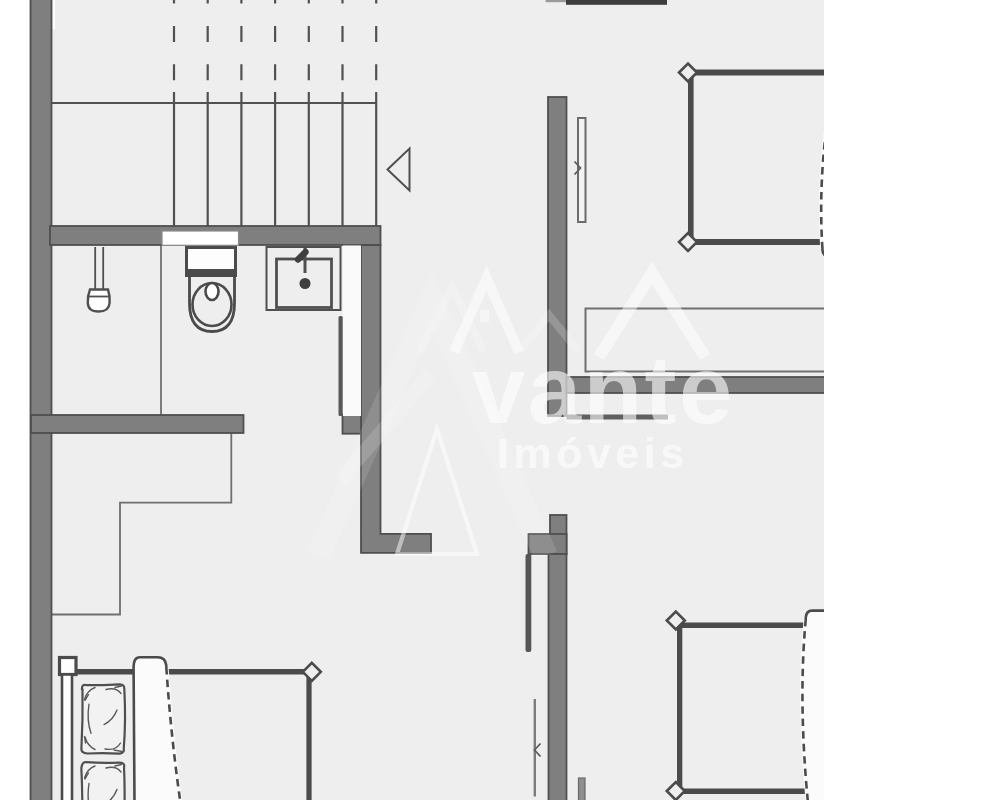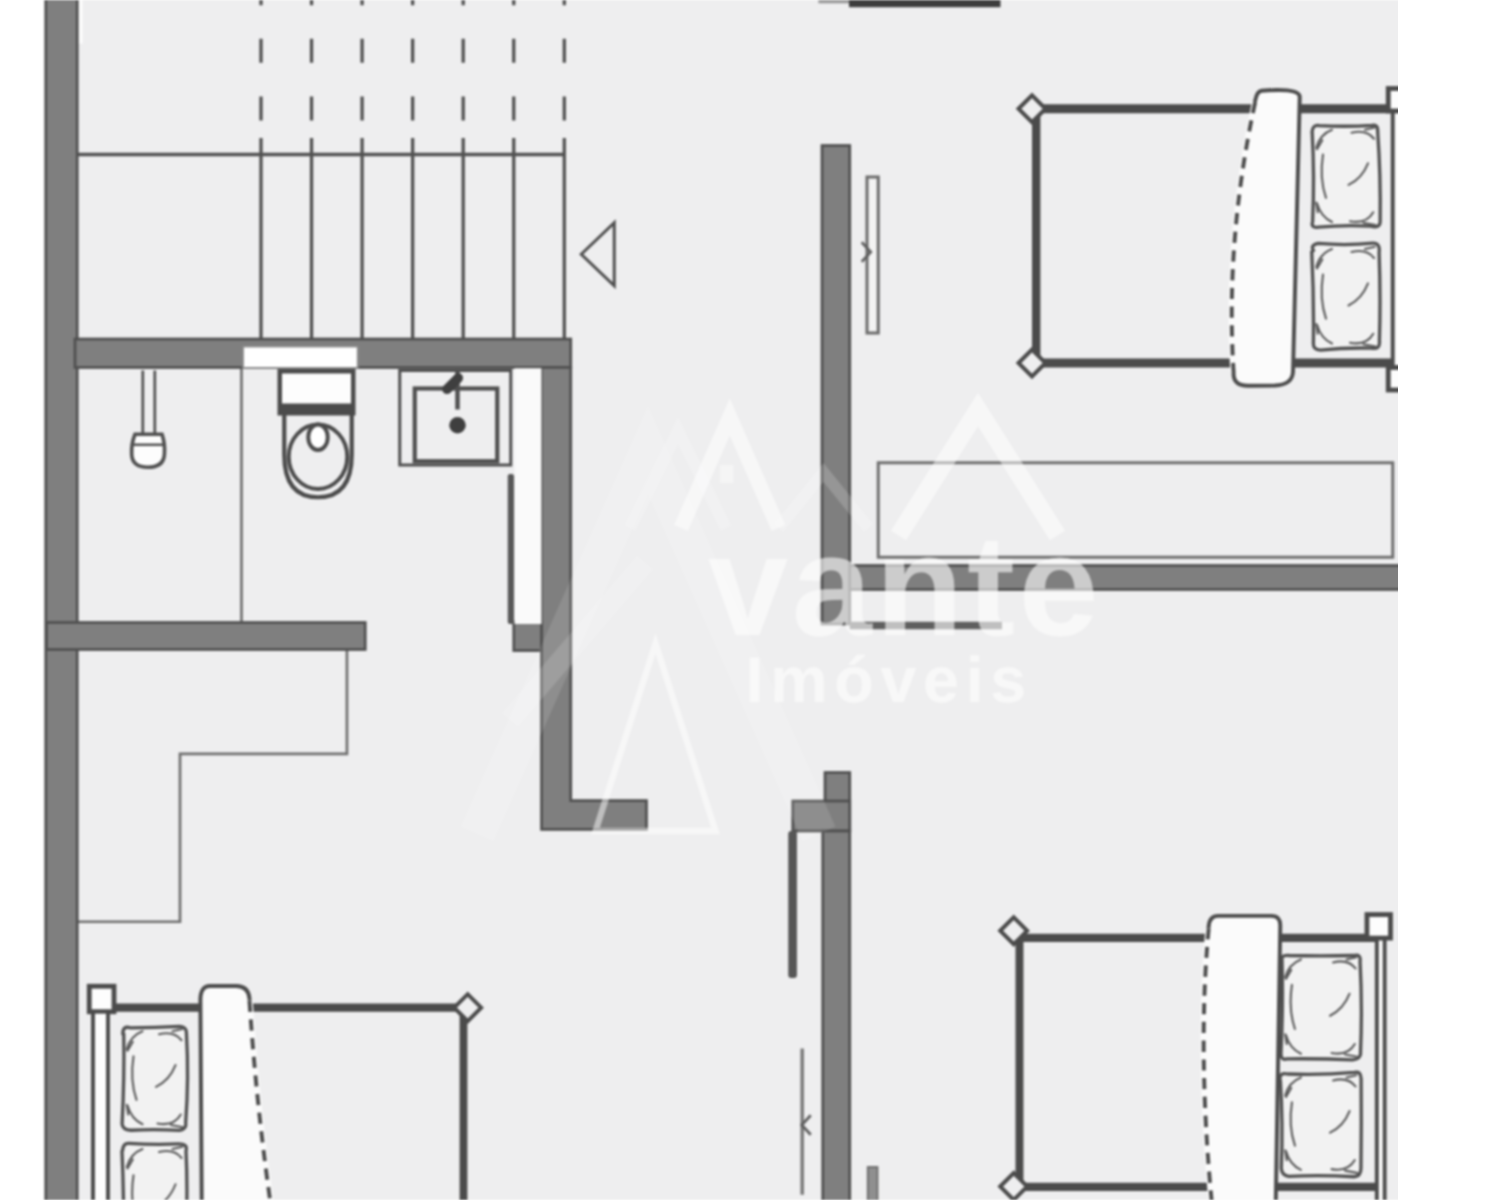--- a/index.html
+++ b/index.html
@@ -1,16 +1,16 @@
 <!DOCTYPE html>
 <html><head>
 <meta charset="utf-8">
 <style>
   html,body{margin:0;padding:0;background:#fff;}
-  #wrap{width:932px;height:800px;position:relative;overflow:hidden;
+  #wrap{width:824px;height:800px;position:relative;overflow:hidden;
         font-family:"Liberation Sans", sans-serif;text-align:right;}
 </style>
 </head>
 <body>
 <div id="wrap">
 <svg style="filter:blur(0.65px)" width="1000" height="800" viewBox="0 0 1000 800" xmlns="http://www.w3.org/2000/svg">
 
   <rect x="0" y="0" width="1000" height="800" fill="#ffffff"></rect>
   <rect x="30.5" y="0" width="936" height="800" fill="#eeeeef"></rect>
   <rect x="49.5" y="0" width="5.5" height="29" fill="#fdfdfd"></rect>

